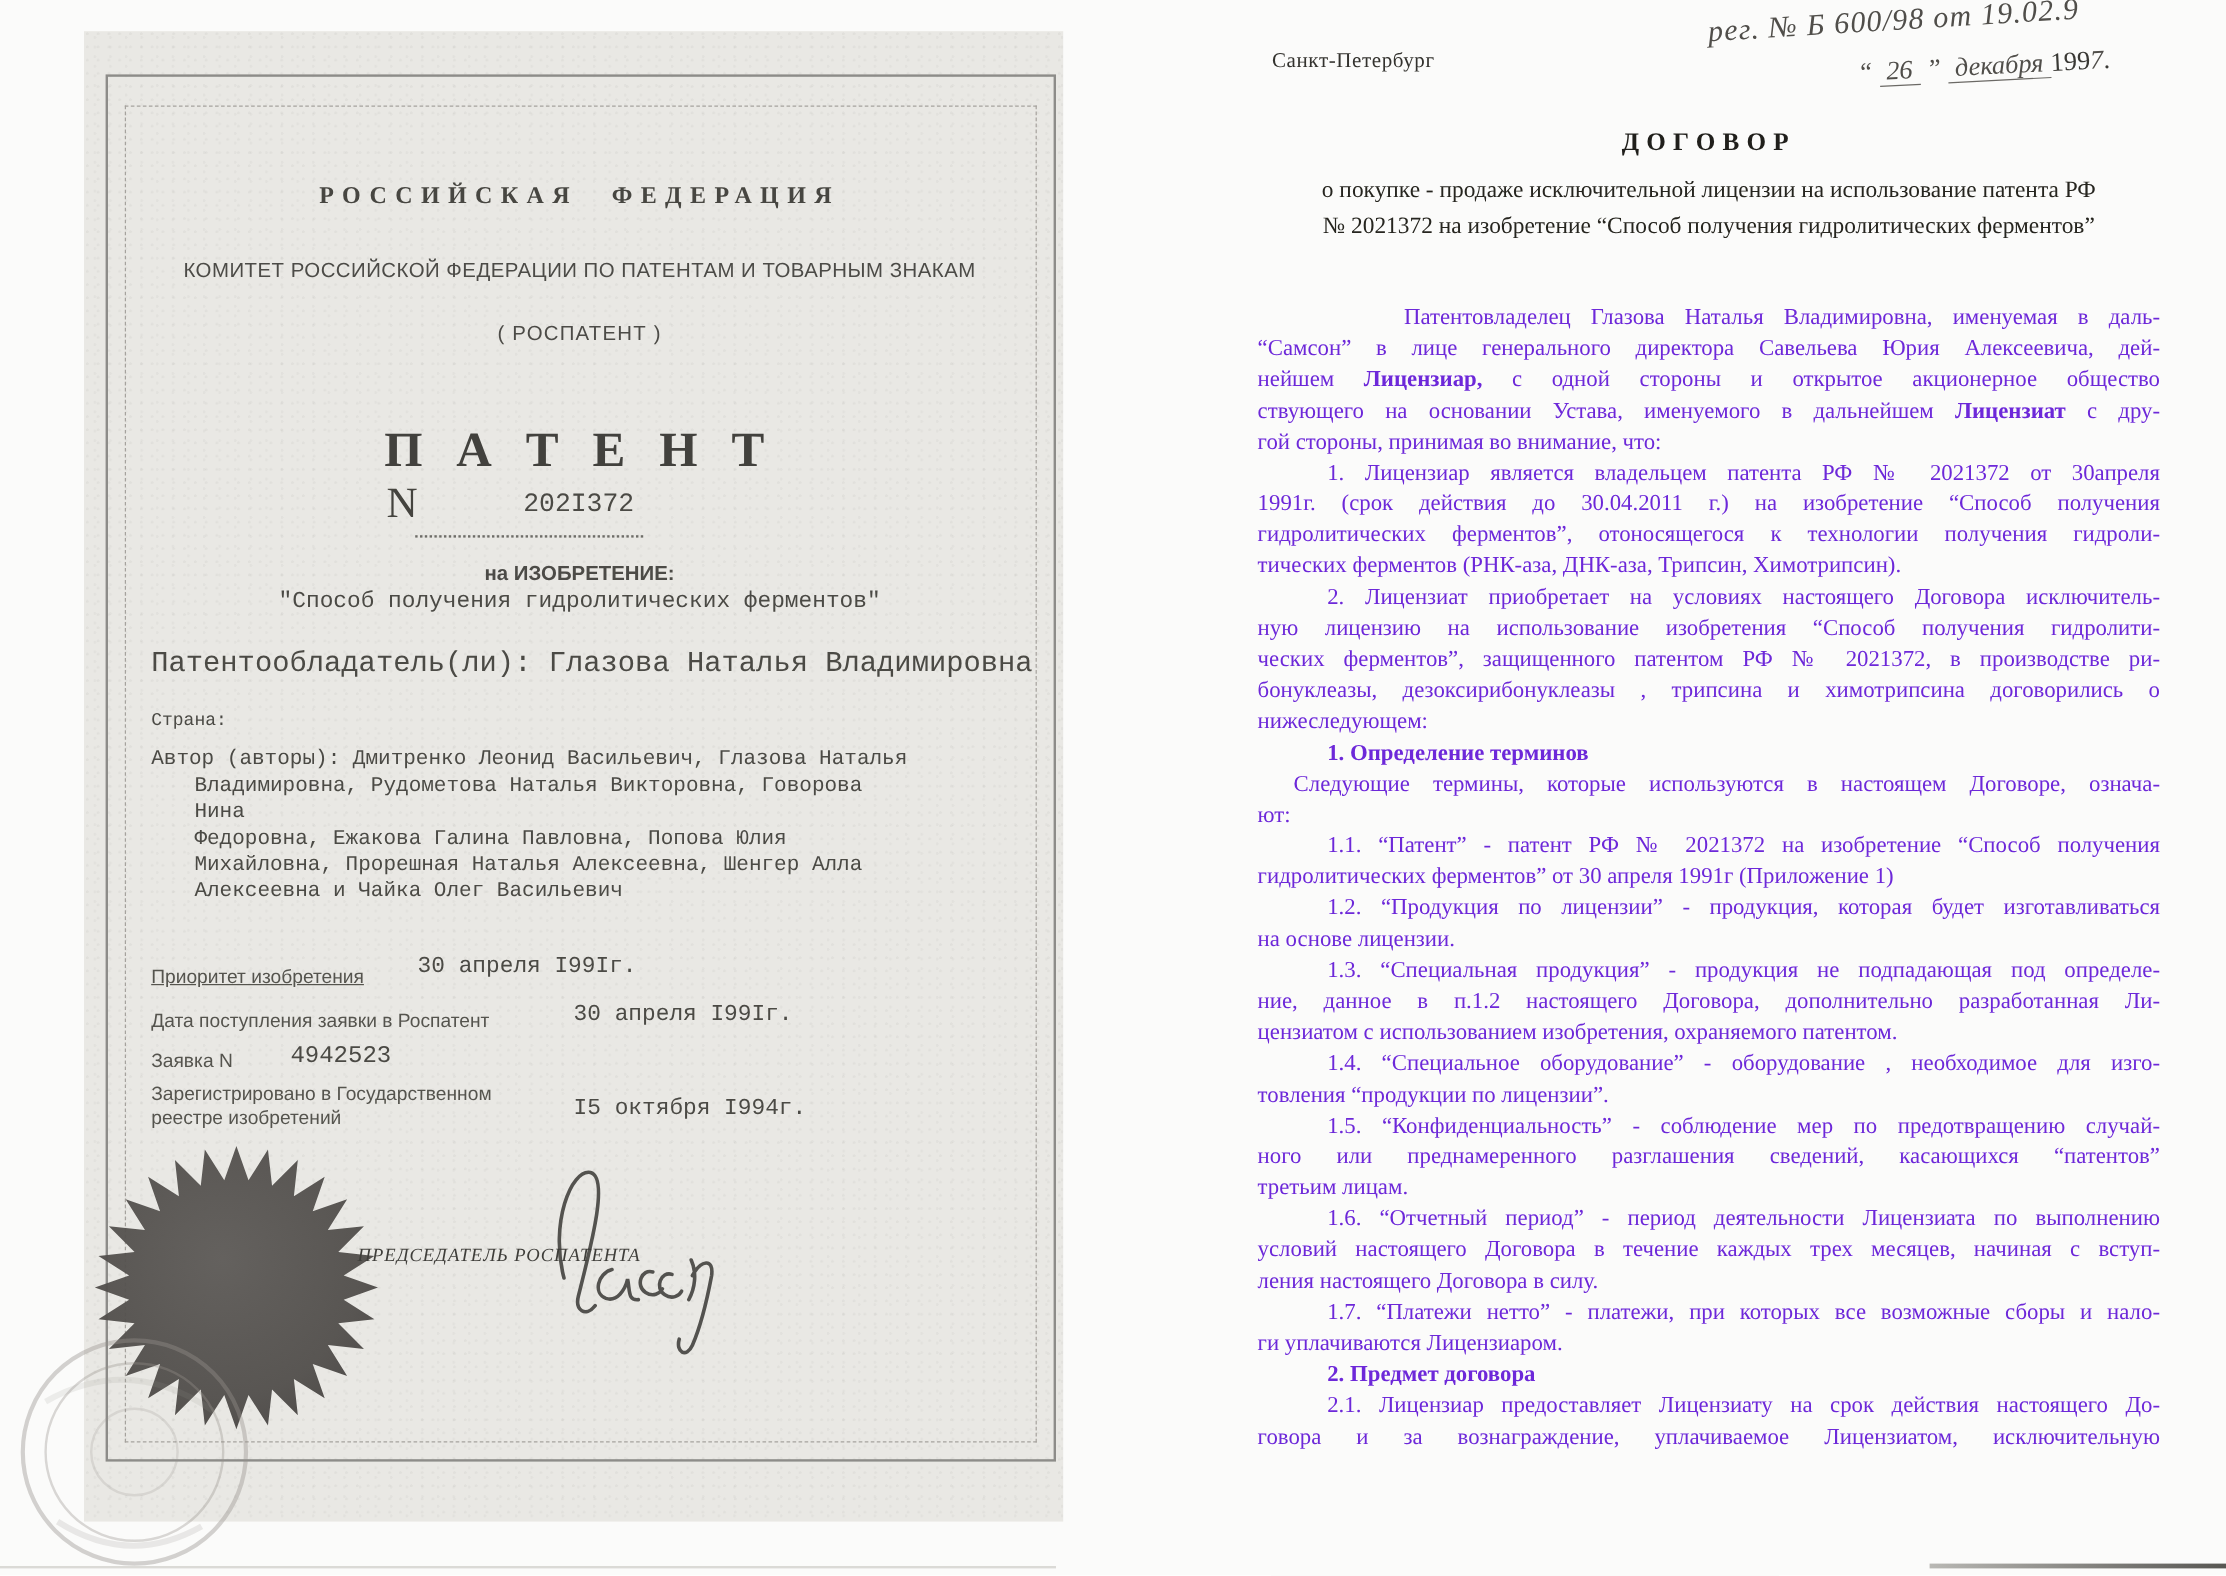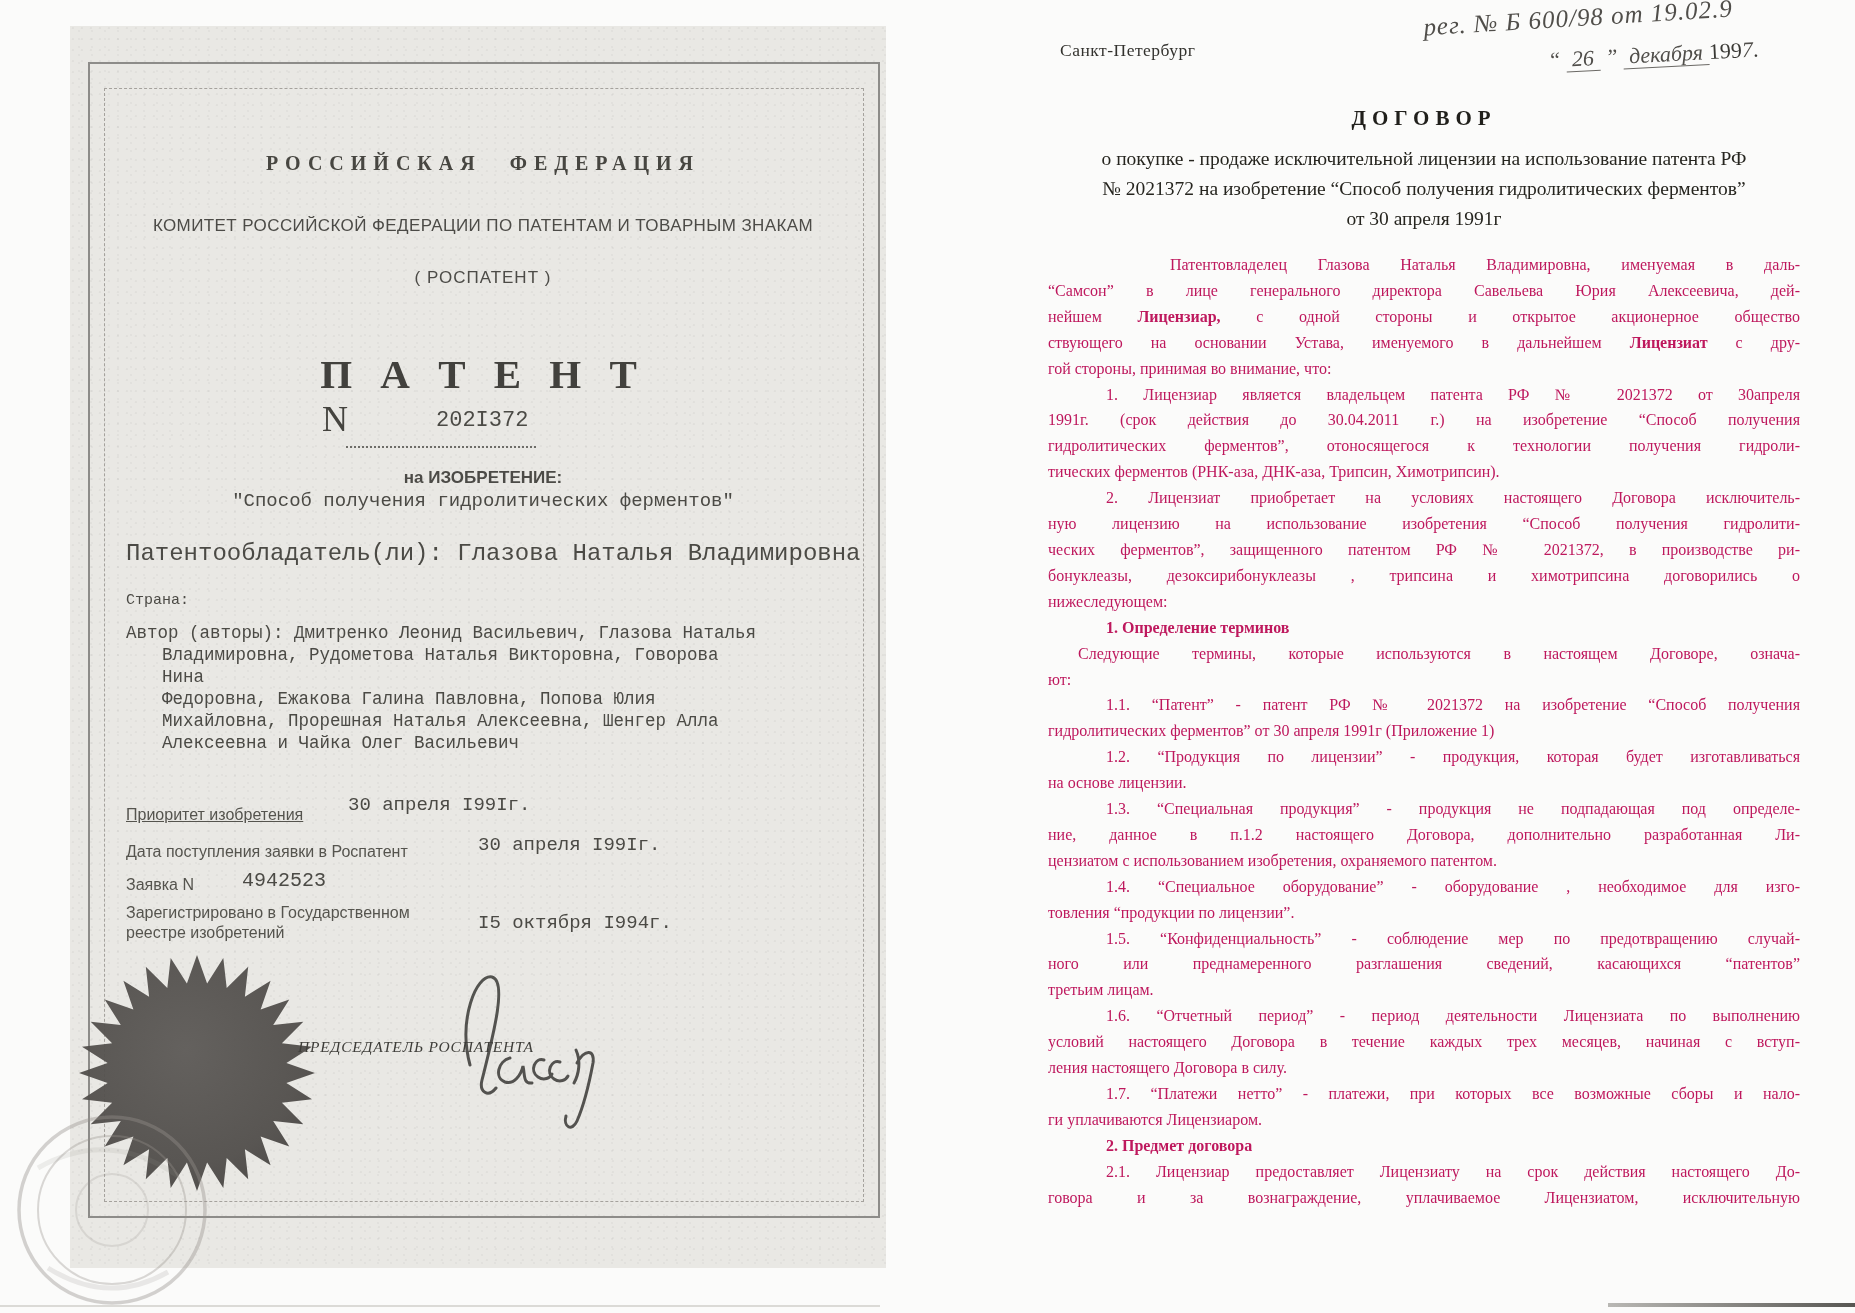--- a/index.html
+++ b/index.html
@@ -47,21 +47,21 @@
 
   
   .city{left:1048px;top:40px;font-size:17.5px;color:#33322e;letter-spacing:.5px;margin-left:12px;}
   .hand{font-style:italic;color:#504e4a;}
   .reg-hand{right:-8px;top:0px;width:440px;transform:rotate(-3.5deg);font-size:25px;letter-spacing:1px;white-space:nowrap;}
   .date-hand{left:1548px;top:42px;transform:rotate(-3deg);font-size:22px;white-space:nowrap;}
   .u-hand{border-bottom:1.5px solid #6b6965;padding:0 6px;}
   .yr-print{font-style:normal;color:#3a3935;}
   .doc-title{left:1048px;top:106px;width:752px;text-align:center;font-size:21px;font-weight:bold;letter-spacing:6px;color:#201f1b;}
   .doc-sub{left:1048px;top:144px;width:752px;text-align:center;font-size:19.5px;line-height:30px;color:#26251f;}
-  .doc-body{left:1048px;top:252px;width:752px;font-size:16px;line-height:25.9px;color:#be185d;}
+  .doc-body{left:1048px;top:252px;width:752px;font-size:19px;line-height:25.9px;color:#6d28d9;}
   .bline{text-align:justify;}
   .bline.j{text-align-last:justify;}
   .ind1{text-indent:58px;}
   .ind2{text-indent:122px;}
   .ind3{text-indent:30px;}
 
   
   .scan-l{left:0;top:1305px;width:880px;height:2px;background:#dbdad6;}
   .scan-r{left:1608px;top:1303px;width:247px;height:4px;background:linear-gradient(to right,#b9b8b4,#575652);}
 </style>
@@ -151,21 +151,20 @@
 
   <div class="abs hand date-hand">
     <span>“ </span><span class="u-hand">26</span><span> ”</span>
     <span class="u-hand">декабря</span><span class="yr-print">199</span><span>7</span><span class="yr-print">.</span>
   </div>
 
   <div class="abs doc-title">ДОГОВОР</div>
   <div class="abs doc-sub">
       <div>о покупке - продаже исключительной лицензии на использование патента РФ</div>
       <div>№ 2021372 на изобретение “Способ получения гидролитических ферментов”</div>
-      <div>от 30 апреля 1991г</div>
     </div>
   <div class="abs doc-body">
       <div class="bline ind2 j"><span>Патентовладелец Глазова Наталья Владимировна, именуемая в даль-</span></div>
       <div class="bline j"><span>“Самсон”  в лице генерального директора Савельева Юрия Алексеевича, дей-</span></div>
       <div class="bline j"><span>нейшем  </span><b>Лицензиар,</b><span> с одной стороны и  открытое акционерное общество</span></div>
       <div class="bline j"><span>ствующего на основании Устава, именуемого в дальнейшем </span><b>Лицензиат</b><span> с дру-</span></div>
       <div class="bline"><span>гой стороны, принимая во внимание, что:</span></div>
       <div class="bline ind1 j"><span>1. Лицензиар является владельцем патента РФ № 2021372 от 30апреля</span></div>
       <div class="bline j"><span>1991г.  (срок действия до 30.04.2011 г.) на изобретение   “Способ получения</span></div>
       <div class="bline j"><span>гидролитических ферментов”, отоносящегося к технологии получения гидроли-</span></div>

